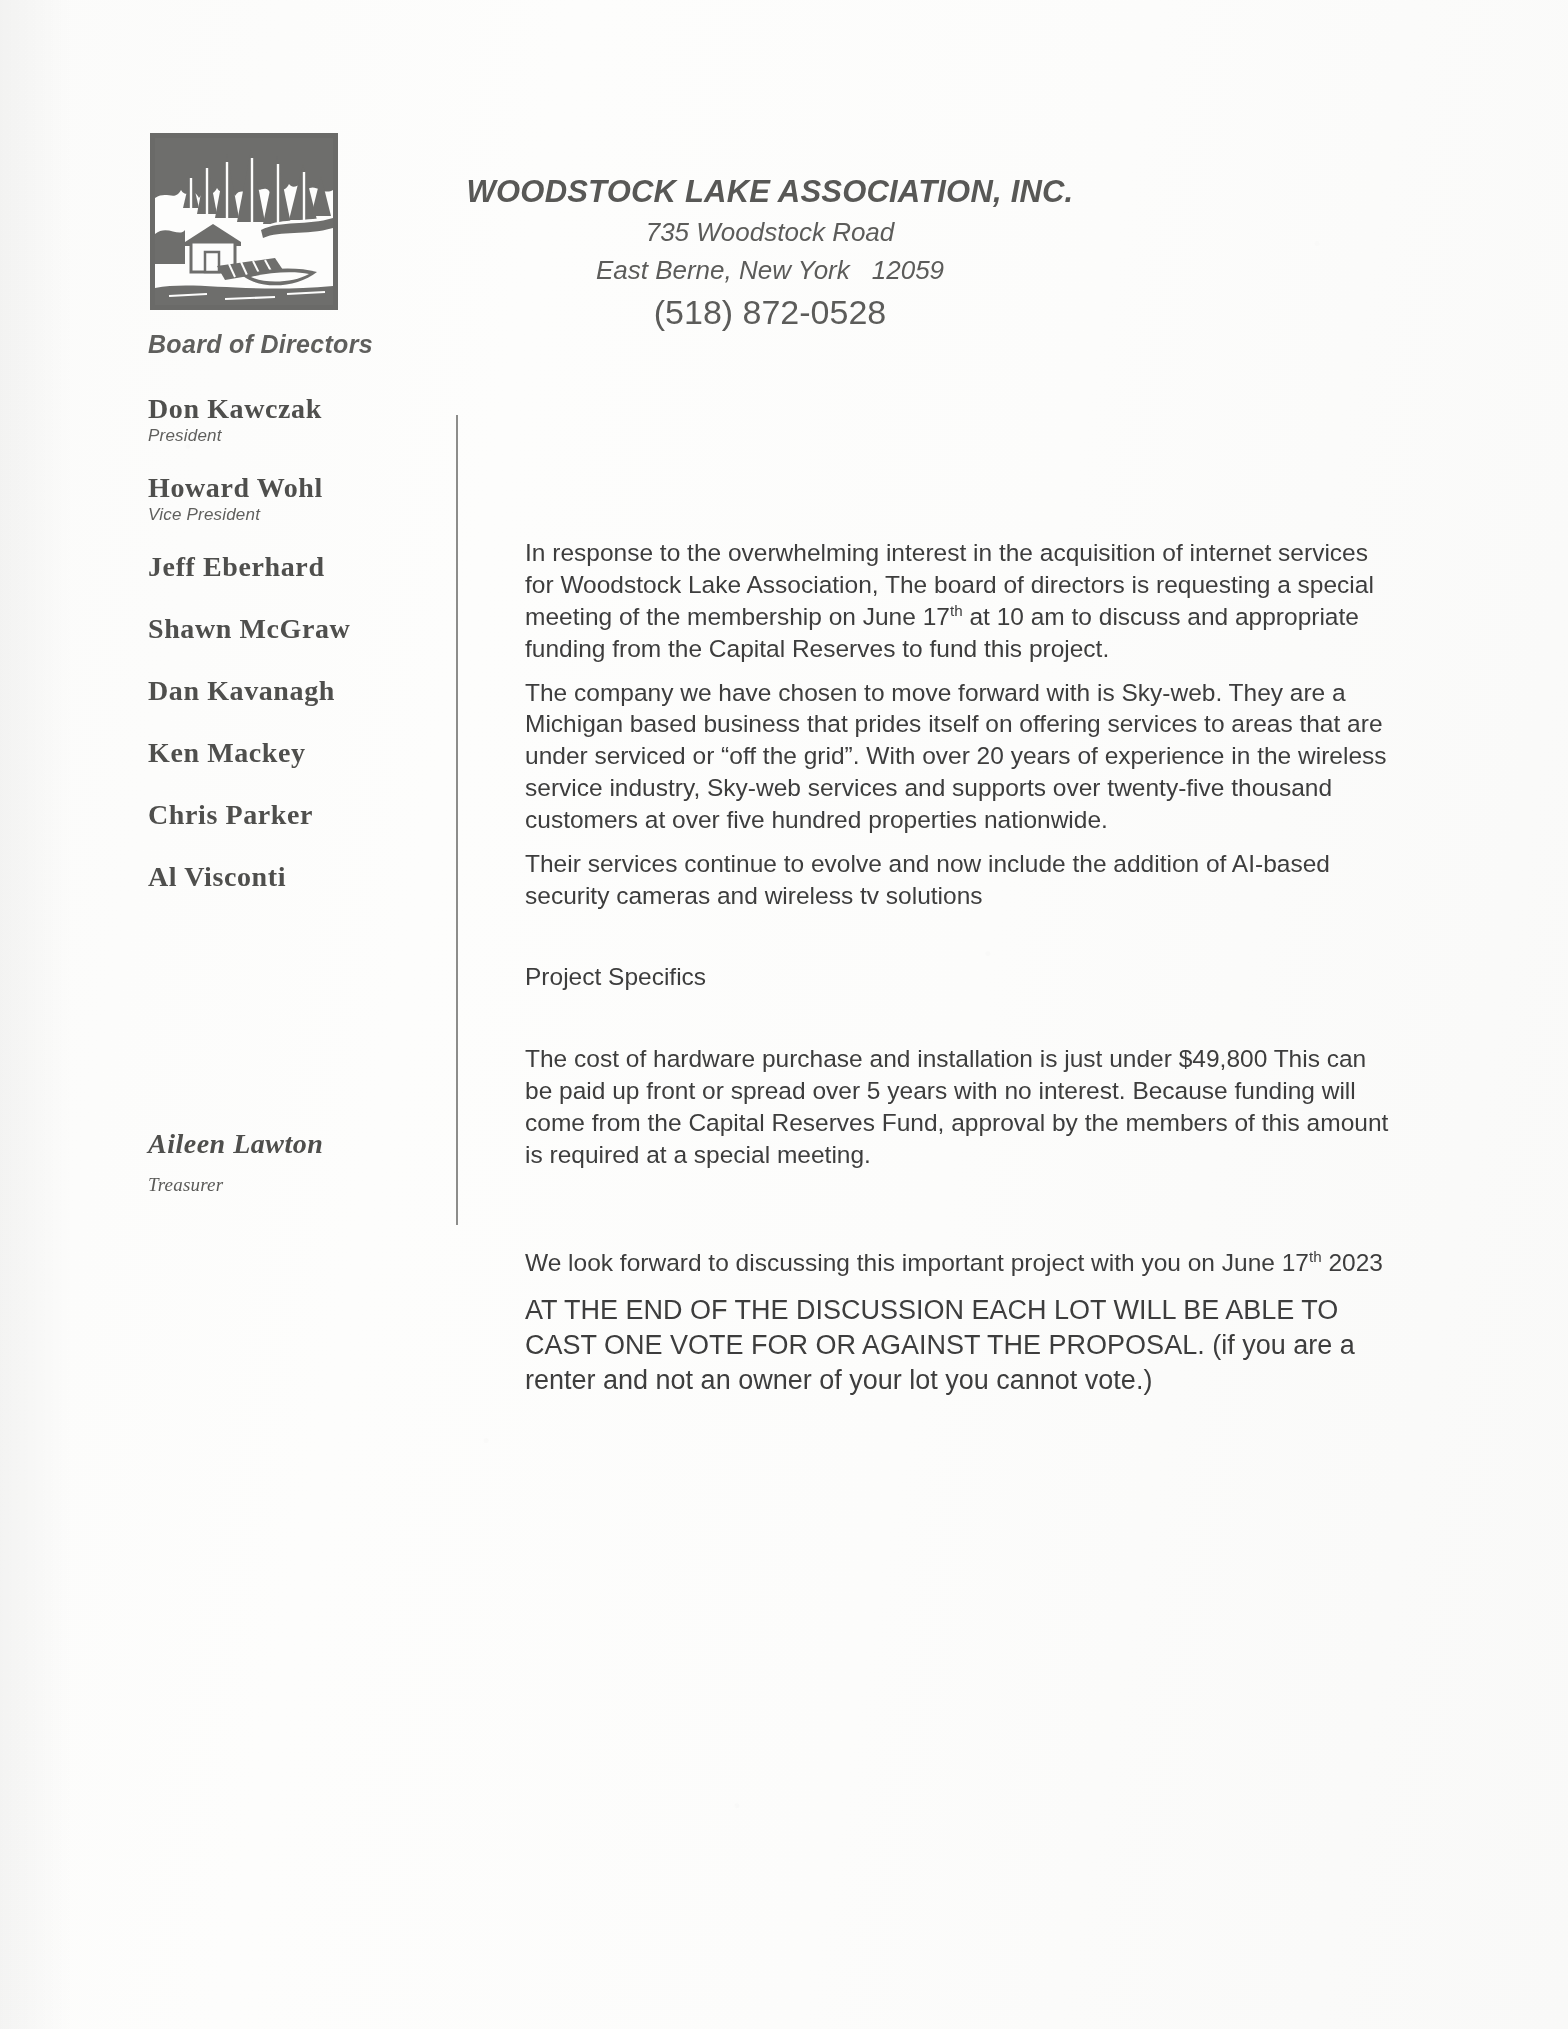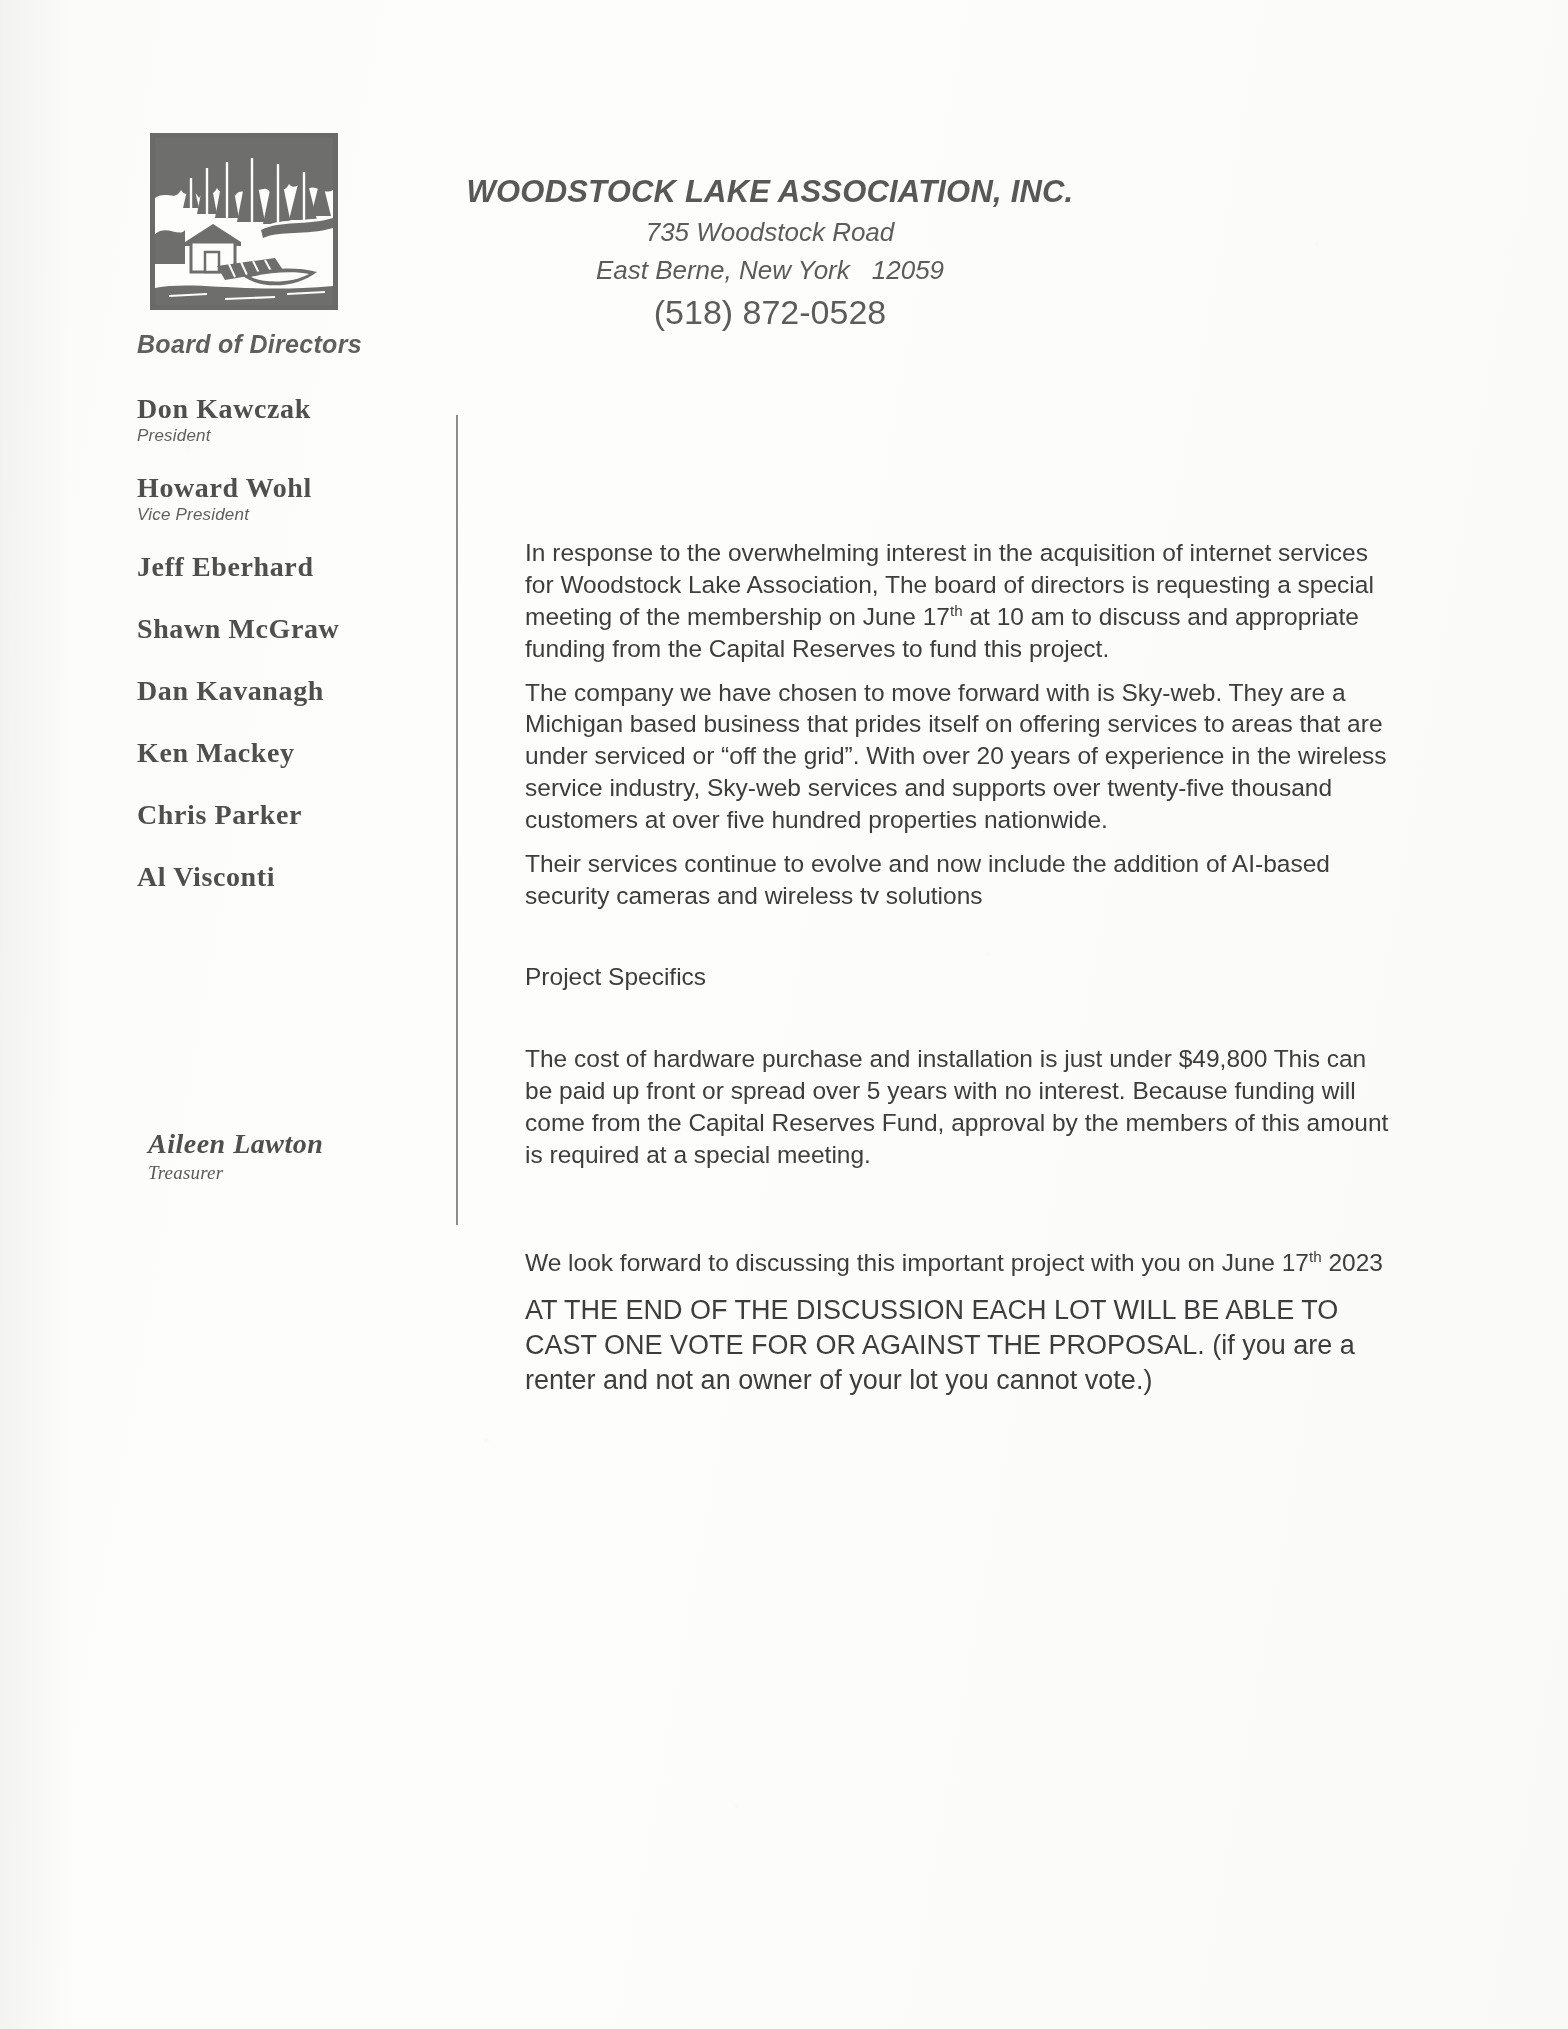--- a/index.html
+++ b/index.html
@@ -66,21 +66,21 @@
   }
 
   
   .divider{
     position:absolute;left:456px;top:415px;width:2px;height:810px;
     background:#8d8d8b;
   }
 
   
   .sidebar{
-    position:absolute;left:137px;top:330px;width:290px;
+    position:absolute;left:148px;top:330px;width:290px;
   }
   .sb-title{
     font-size:25px;font-style:italic;font-weight:bold;
     color:#5f5f5d;letter-spacing:.3px;
     margin-bottom:34px;
   }
   .member{margin-bottom:26px;}
   .m-name{
     font-size:28px;font-weight:bold;color:#4f4f4d;
     letter-spacing:.6px;
@@ -92,21 +92,21 @@
   }
   .officers{
     position:absolute;left:148px;top:1128px;width:300px;
   }
   .officers .m-name{
     font-style:italic;letter-spacing:.5px;
   }
   .officers .m-role{
     font-family:"Liberation Serif", serif;
     font-size:19px;font-style:italic;color:#5a5a58;
-    margin-top:2px;
+    margin-top:14px;
   }
   .officers .member{margin-bottom:34px;}
 
   
   .body{
     position:absolute;left:513px;top:525px;width:890px;
     color:#3a3a3a;
   }
   .body p{
     margin:12px;

